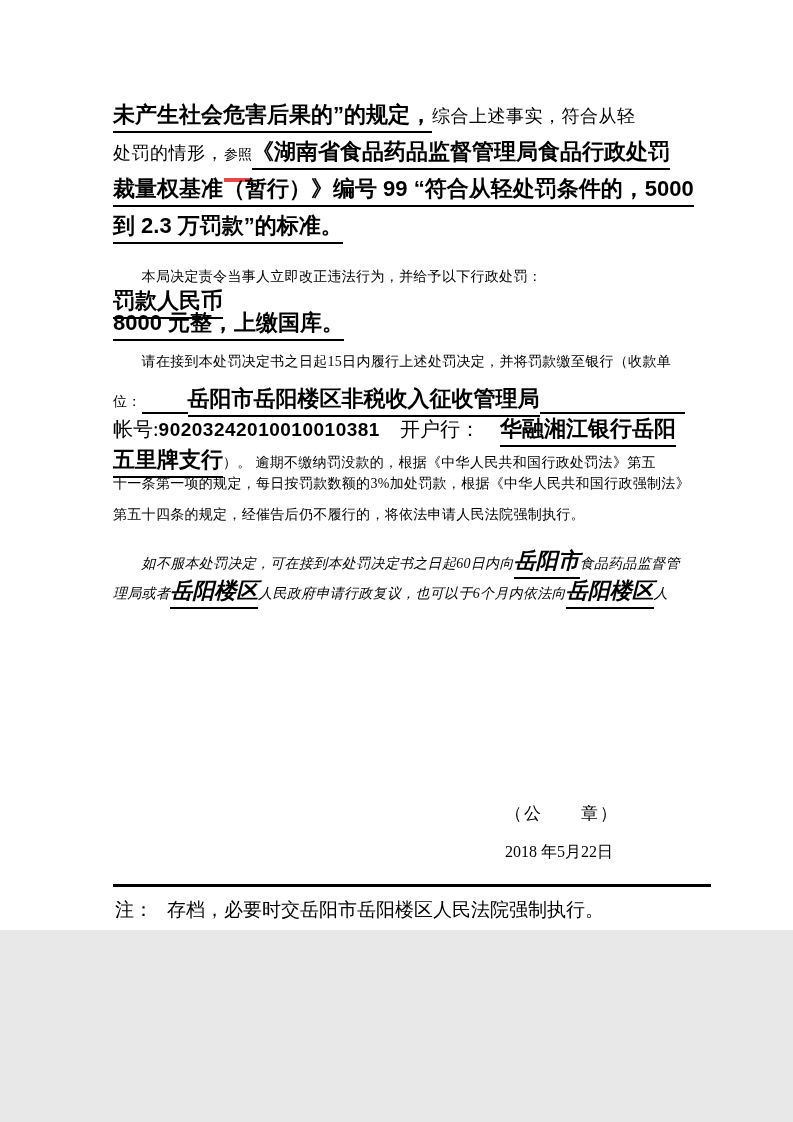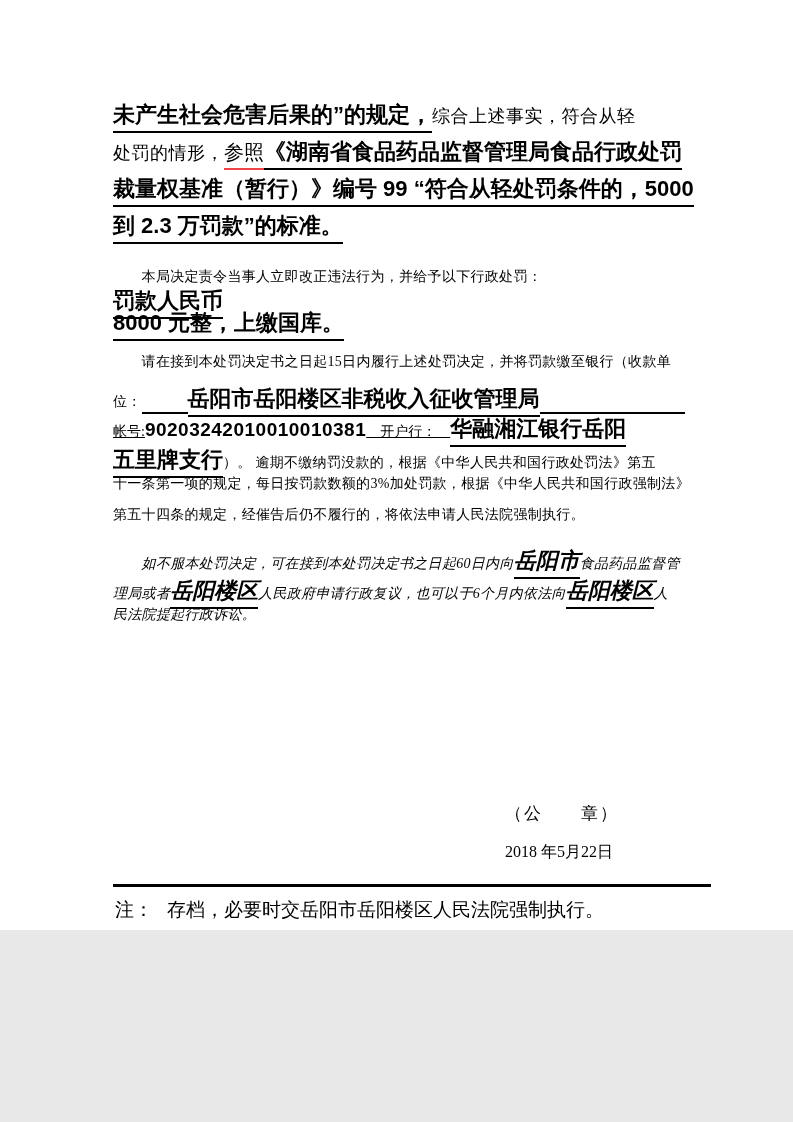--- a/index.html
+++ b/index.html
@@ -18,25 +18,25 @@
 
   
   #p1 { top:100px; }  #p1 .line { height:37px; }
   #p2 { top:268px; }  #p2 .line { height:40px;flex-direction:column; }
   #p3 { top:353px; }  #p3 .line { height:30.5px; }
   #p4 { top:546px; }  #p4 .line { height:30px;font-style:italic; }
 
   
   .seg { display:inline-block; }
   .s-plain { font-size:18px; letter-spacing:0.5px; }
-  .s-ref   { font-size:20px; border-bottom:2px solid #ef4444; padding-bottom:2px; }
+  .s-ref   { font-size:14px; border-bottom:4px solid #ef4444; padding-bottom:14px; }
   .s-emph  { font-family:"Liberation Sans","DejaVu Sans",sans-serif; font-weight:700;
              font-size:22px; border-bottom:2px solid #000; padding-bottom:1px; }
   .s-body  { font-size:14px; letter-spacing:0.3px; }
-  .s-label { font-size:14px;text-decoration:underline; }
+  .s-label { font-size:20px; }
   .s-num   { font-family:"Liberation Sans","DejaVu Sans",sans-serif; font-weight:600;
              font-size:19px; letter-spacing:0.5px; }
   .s-gap   { width:46px; border-bottom:2px solid #000; font-size:22px; }
   .s-fill  { flex:1 1 auto; border-bottom:2px solid #000; font-size:22px; }
 
   .seal-block { position:absolute; top:802px; left:505px; width:160px; text-align:left; }
   .seal-text  { font-size:17px; letter-spacing:2px; }
   .date-text  { margin-top:17px; font-size:16px; }
 
   .note-block {
@@ -71,21 +71,20 @@
       <div class="line"><span class="seg s-body">位：</span><span class="seg s-gap">&nbsp;</span><span class="seg s-emph">岳阳市岳阳楼区非税收入征收管理局</span><span class="seg s-fill">&nbsp;</span></div>
       <div class="line"><span class="seg s-label">帐号:</span><span class="seg s-num">90203242010010010381</span><span class="seg s-label">　开户行：　</span><span class="seg s-emph">华融湘江银行岳阳</span></div>
       <div class="line"><span class="seg s-emph">五里牌支行</span><span class="seg s-body">）。 </span><span class="seg s-body">逾期不缴纳罚没款的，根据《中华人民共和国行政处罚法》第五</span></div>
       <div class="line"><span class="seg s-body">十一条第一项的规定，每日按罚款数额的3%加处罚款，根据《中华人民共和国行政强制法》</span></div>
       <div class="line"><span class="seg s-body">第五十四条的规定，经催告后仍不履行的，将依法申请人民法院强制执行。</span></div>
     </div>
 
   <div id="p4" class="content">
       <div class="line"><span class="seg s-body">　　如不服本处罚决定，可在接到本处罚决定书之日起60日内向</span><span class="seg s-emph">岳阳市</span><span class="seg s-body">食品药品监督管</span></div>
       <div class="line"><span class="seg s-body">理局或者</span><span class="seg s-emph">岳阳楼区</span><span class="seg s-body">人民政府申请行政复议，也可以于6个月内依法向</span><span class="seg s-emph">岳阳楼区</span><span class="seg s-body">人</span></div>
-      <div class="line"><span class="seg s-body">民法院提起行政诉讼。</span></div>
     </div>
 
   <div class="seal-block">
     <div class="seal-text">（公　　章）</div>
     <div class="date-text">2018 年5月22日</div>
   </div>
 
   <div class="note-block">
     <span class="note-label">注：</span><span>存档，必要时交岳阳市岳阳楼区人民法院强制执行。</span>
   </div>

